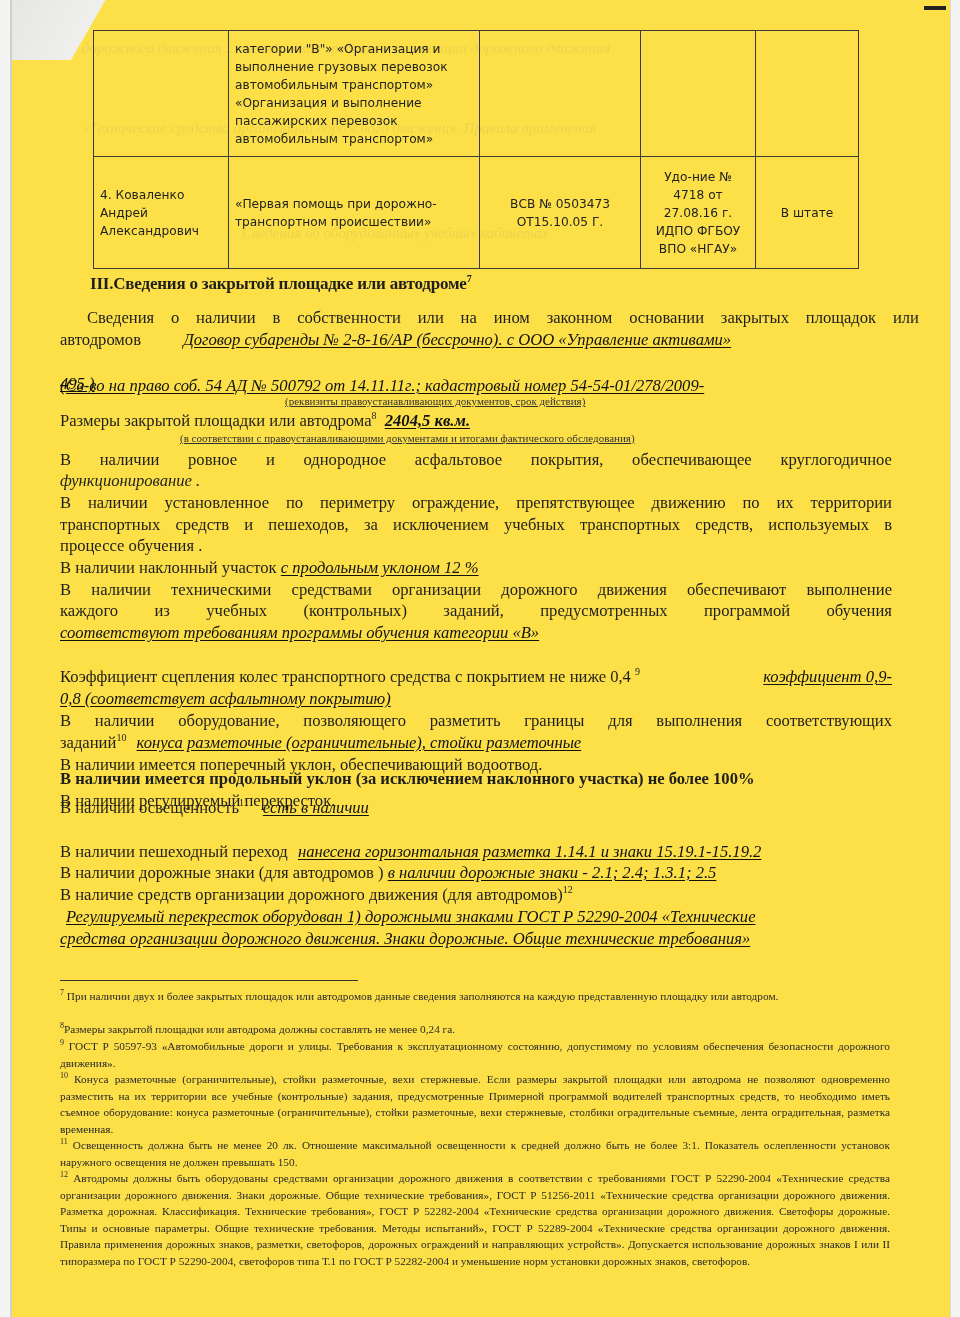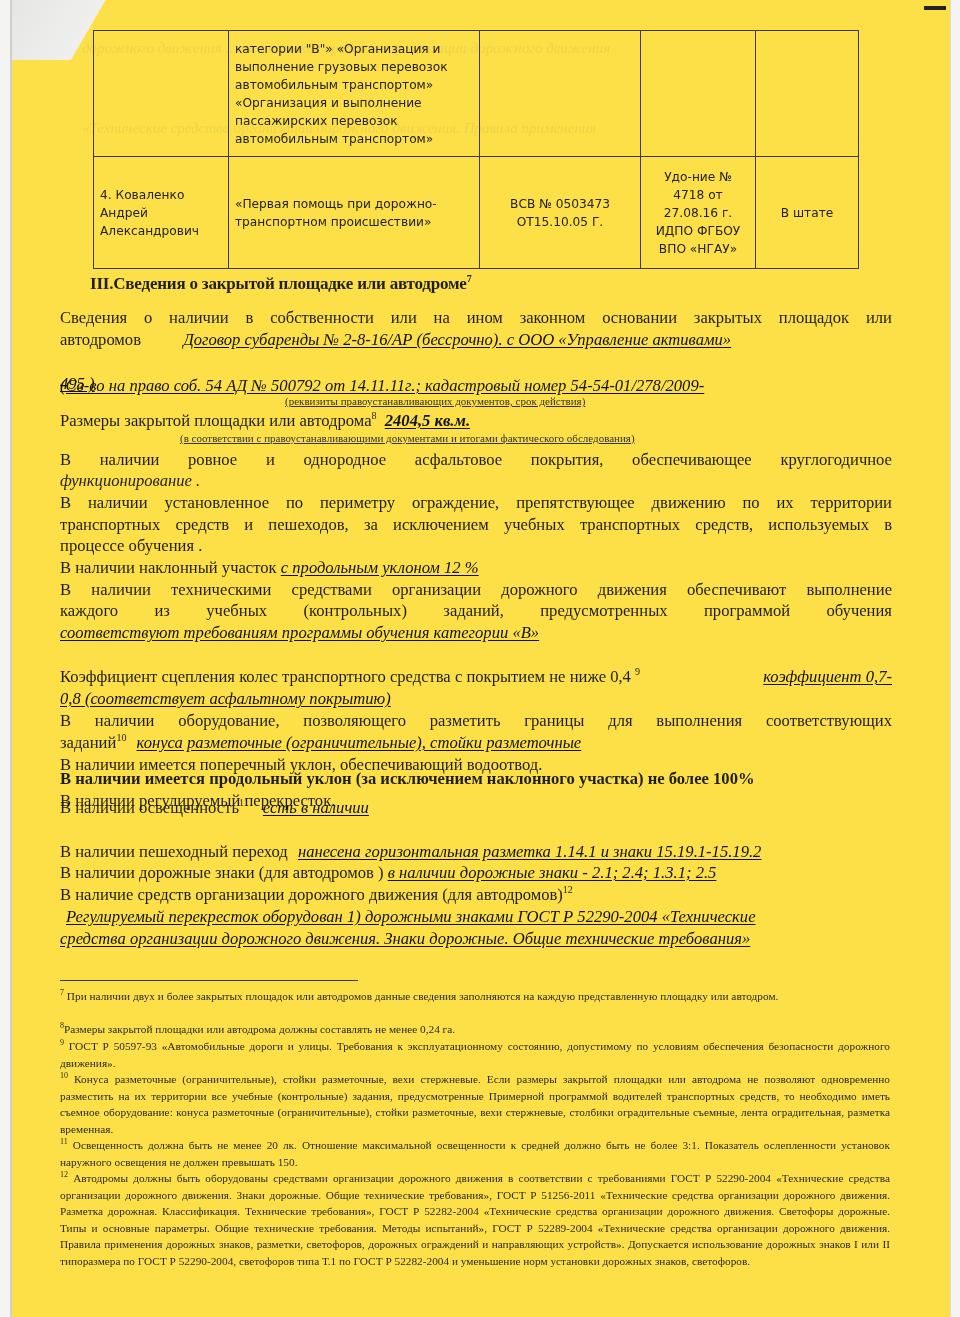--- a/index.html
+++ b/index.html
@@ -75,20 +75,21 @@
 </style>
 </head>
 <body>
 
 <div class="page">
   <div class="fold"></div>
   <div class="corner-mark"></div>
 
   <div class="bleed" style="left:70px;top:40px;">дорожного движения ... технические средства организации дорожного движения</div>
   <div class="bleed" style="left:70px;top:120px;">«Технические средства организации дорожного движения. Правила применения</div>
+  <div class="bleed" style="left:230px;top:225px;">Сведения об оборудованных учебных кабинетах</div>
 </div>
 
 <table class="staff">
   <tbody>
       <tr style="height:126px;">
     <td class="c1"></td>
     <td class="c2">категории "В"»    «Организация и выполнение грузовых перевозок автомобильным транспортом» «Организация и выполнение пассажирских перевозок автомобильным транспортом»</td>
     <td class="c3"></td>
     <td class="c4"></td>
     <td class="c5"></td>
@@ -100,21 +101,21 @@
     <td class="c4">Удо-ние № 4718 от 27.08.16 г. ИДПО ФГБОУ ВПО «НГАУ»</td>
     <td class="c5">В штате</td>
   </tr>
 </tbody>
   </table>
 
 <div class="abs section-title">
   <span>III.Сведения о закрытой площадке или автодроме</span><sup>7</sup>
 </div>
 
-<div class="line just" style="top:307px;">Сведения о наличии  в собственности или на ином законном основании закрытых площадок или</div>
+<div class="line just" style="top:307px;margin-left:27px;">Сведения о наличии  в собственности или на ином законном основании закрытых площадок или</div>
 <div class="line" style="top:329px;">
   <span>автодромов</span>
   <span class="fill" style="margin-left:38px;">Договор субаренды     № 2-8-16/АР (бессрочно).  с ООО «Управление активами»</span>
 </div>
 <div class="line" style="top:351px;margin-top:24px;">
   <span class="fill">(Св-во  на право  соб.  54 АД  № 500792  от  14.11.11г.;     кадастровый номер     54-54-01/278/2009-</span>
 </div>
 <div class="line" style="top:373px;">
   <span class="fill">495 )</span>
 </div>
@@ -137,21 +138,21 @@
 </div>
 <div class="line just" style="top:579px;">В   наличии техническими средствами организации дорожного движения обеспечивают выполнение</div>
 <div class="line just" style="top:600px;">каждого    из    учебных    (контрольных)    заданий,    предусмотренных    программой    обучения</div>
 <div class="line" style="top:622px;">
   <span class="fill">соответствуют  требованиям программы   обучения категории «В»</span>
 </div>
 
 <div class="line" style="top:666px;">
   <span>Коэффициент сцепления колес транспортного средства с покрытием не ниже 0,4</span>
   <sup>9</sup>
-  <span class="fill" style="position:absolute;right:0;">коэффициент  0,7-</span>
+  <span class="fill" style="position:absolute;right:0;">коэффициент  0,9-</span>
 </div>
 <div class="line" style="top:688px;">
   <span class="fill">0,8 (соответствует асфальтному покрытию)</span>
 </div>
 <div class="line just" style="top:710px;">В  наличии  оборудование,  позволяющего    разметить  границы  для    выполнения  соответствующих</div>
 <div class="line" style="top:732px;">
   <span>заданий</span><sup>10</sup>
   <span class="fill" style="margin-left:6px;">конуса разметочные (ограничительные), стойки разметочные</span>
 </div>
 <div class="line" style="top:754px;">В наличии имеется поперечный уклон, обеспечивающий водоотвод.</div>

